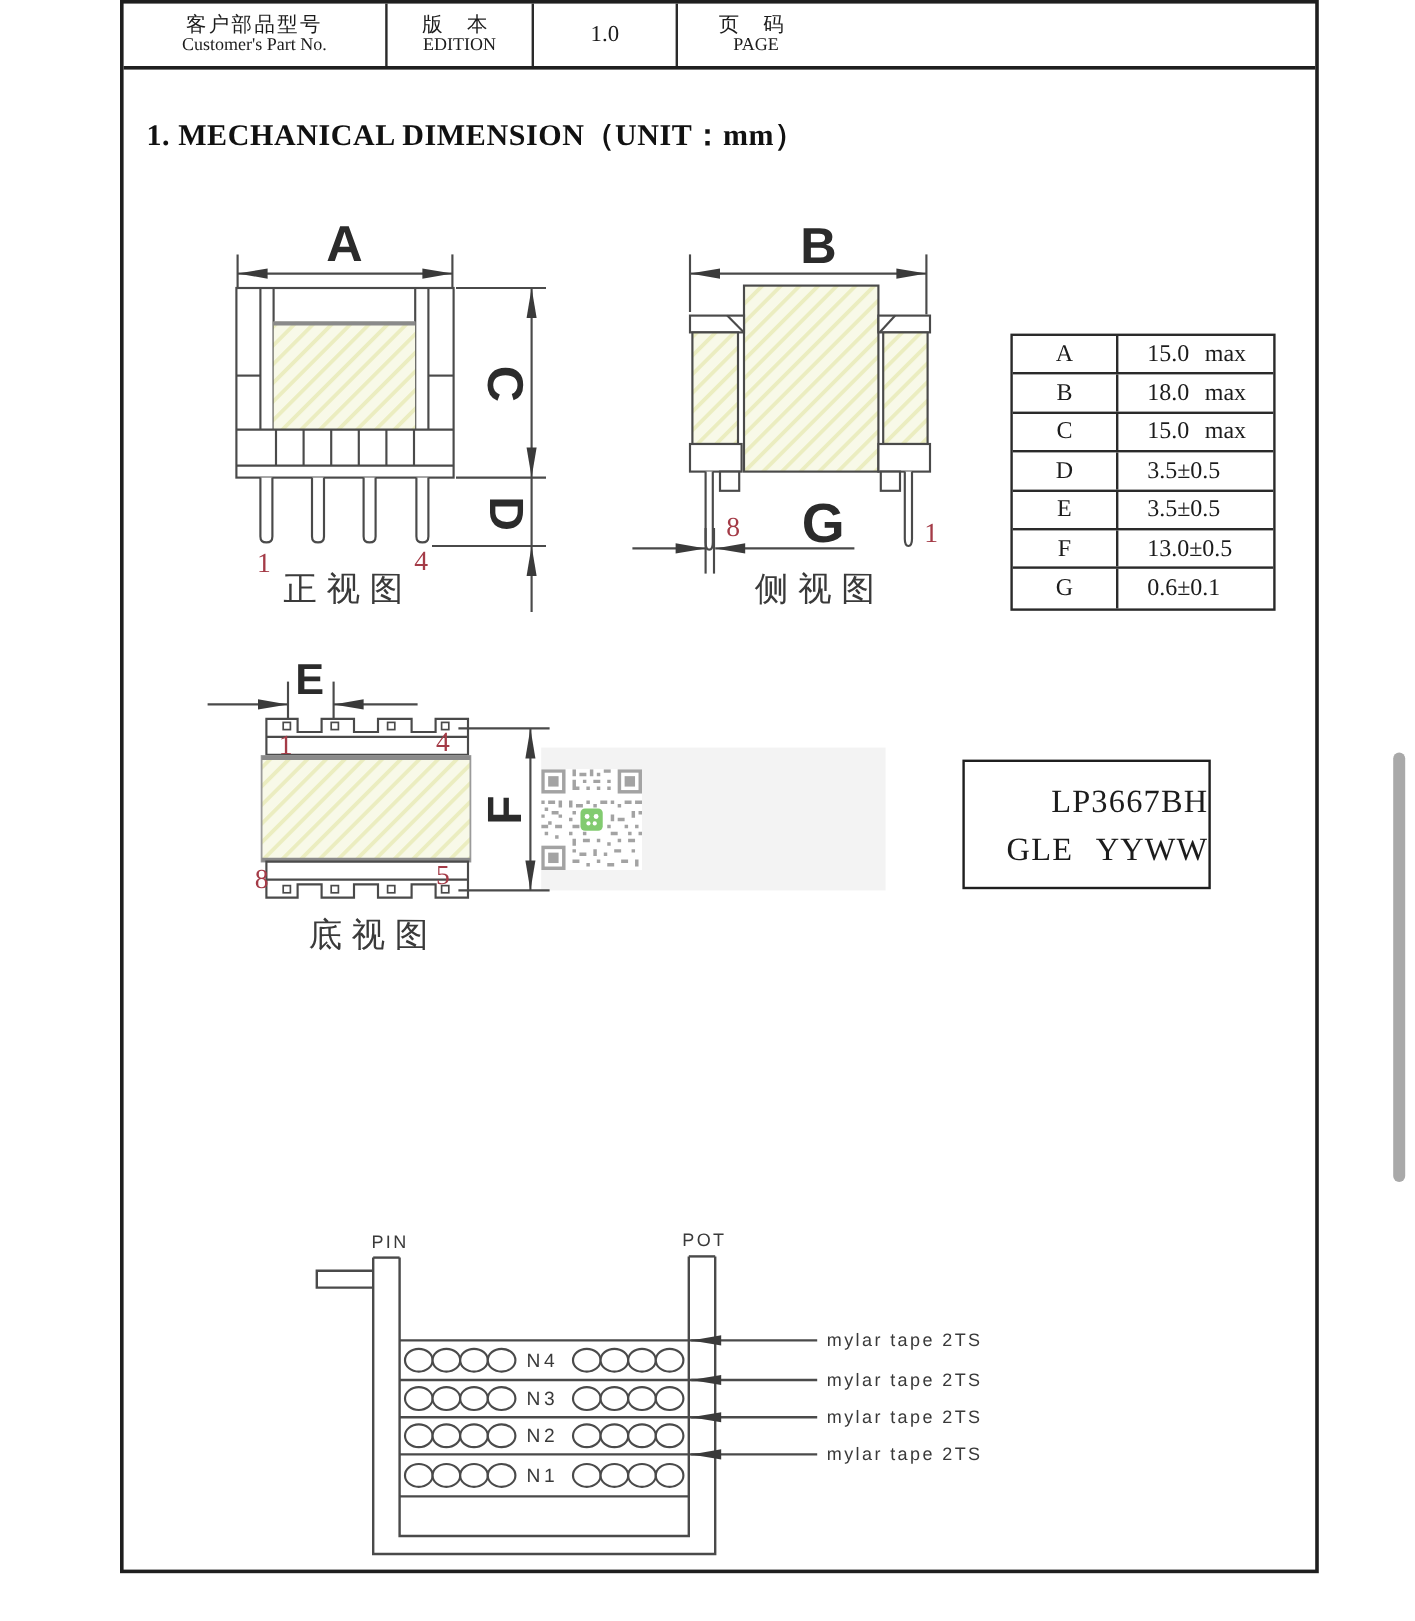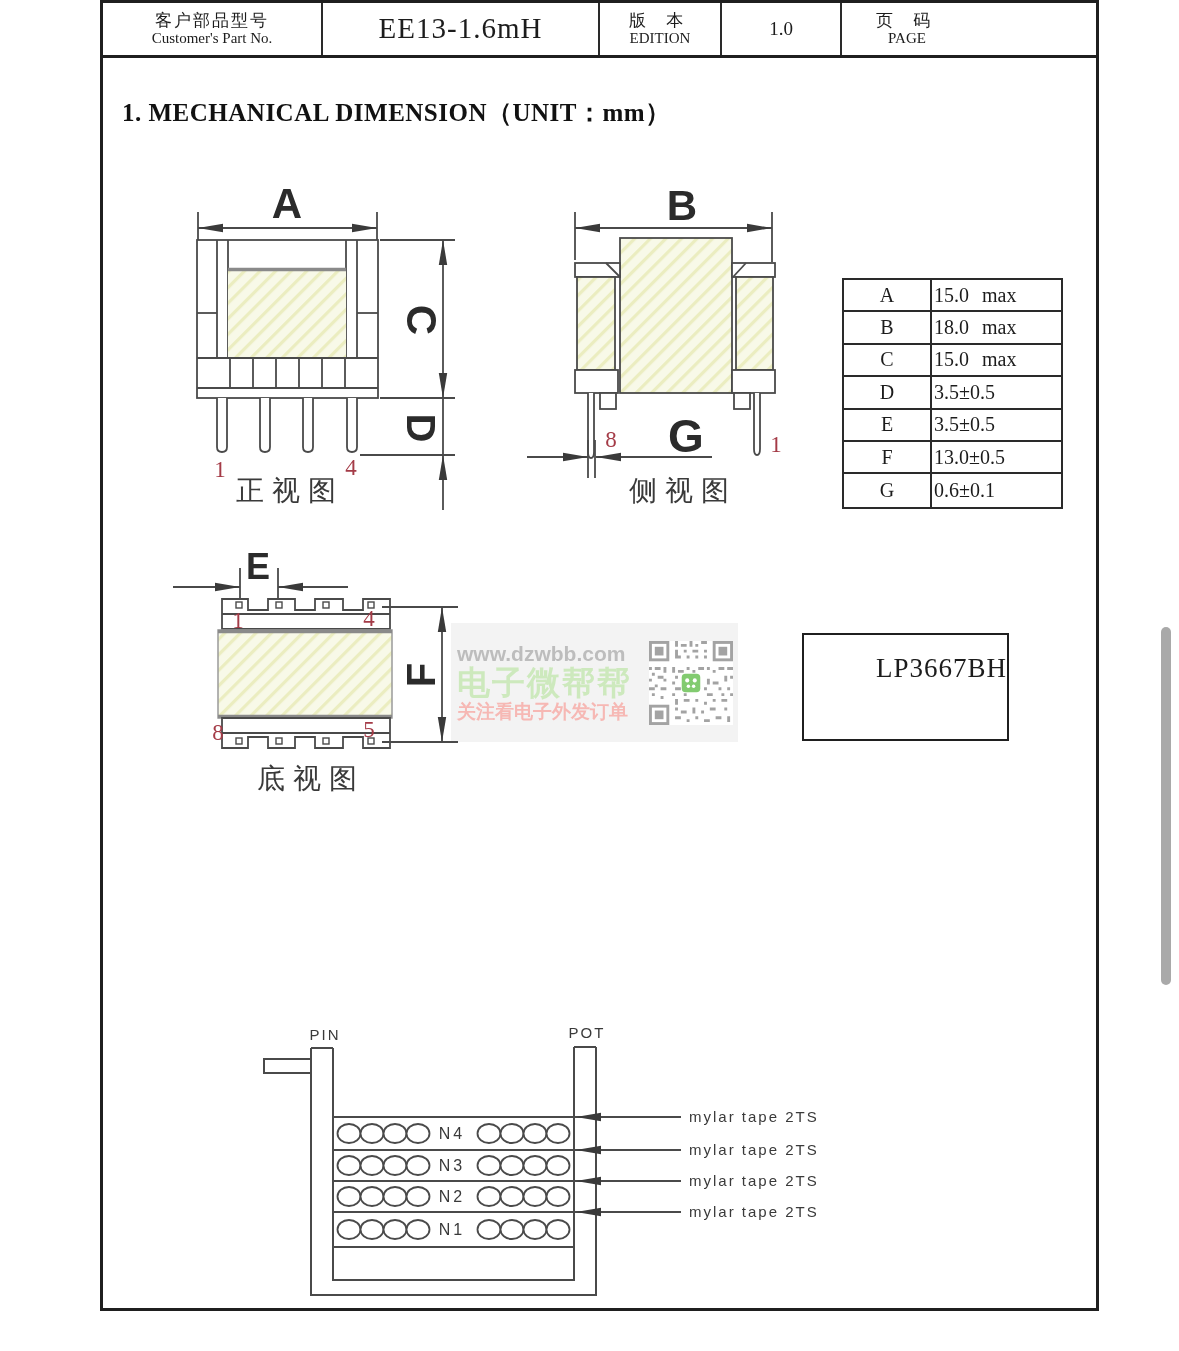--- a/index.html
+++ b/index.html
@@ -21,21 +21,21 @@
   
   .sec-title{font-weight:600;color:#111;}
   #s1{left:122px;top:96px;font-size:25px;letter-spacing:0.5px;}
   #s2{left:112px;top:903px;font-size:26px;font-weight:700;}
   
   .dtable{left:842px;top:278px;width:221px;border:2px solid #2a2a2a;box-sizing:border-box;background:#fff;}
   .drow{display:flex;height:32.4px;border-bottom:2px solid #2a2a2a;box-sizing:border-box;}
   .drow:last-child{border-bottom:none;}
   .dletter{width:88px;border-right:2px solid #2a2a2a;box-sizing:border-box;display:flex;
            align-items:center;justify-content:center;font-size:20px;}
-  .dvalue{flex:1;display:flex;align-items:center;padding-left:2px;font-size:20px;word-spacing:8px;}
+  .dvalue{flex:1;display:flex;align-items:center;padding-left:24px;font-size:20px;word-spacing:8px;}
   
   .lbox{left:802px;top:633px;width:207px;height:108px;border:2px solid #1f1f1f;box-sizing:border-box;
         padding:13px 0 0 17px;font-size:27px;line-height:40px;letter-spacing:1px;word-spacing:12px;background:#fff;text-align:right;}
   
   .wm{left:451px;top:623px;width:287px;height:119px;background:#f3f3f3;display:flex;align-items:center;}
   .wm-texts{padding-left:6px;width:192px;line-height:1.1;font-family:"Liberation Sans",sans-serif;}
   .wm-url{font-size:21px;font-weight:700;color:#bdbdbd;}
   .wm-brand{font-size:33px;font-weight:700;color:#cde9bd;letter-spacing:2px;font-family:"Liberation Serif",serif;}
   .wm-tag{font-size:19px;font-weight:700;color:#f6b8b4;}
   .qr{width:84px;height:84px;background:#fff;}
@@ -54,44 +54,36 @@
 
 <div class="page">
 
   <div class="abs doc-frame"></div>
 
   <div class="abs hdr">
     <div class="hcell" style="width:220px">
       <div class="zh">客户部品型号</div>
       <div class="en">Customer's Part No.</div>
     </div>
-    <div class="hcell" style="width:277px">
-      <div class="partno">EE13-1.6mH</div>
-    </div>
     <div class="hcell" style="width:122px">
       <div class="zh wide">版 本</div>
       <div class="en">EDITION</div>
     </div>
     <div class="hcell" style="width:120px">
       <div class="val">1.0</div>
     </div>
     <div class="hcell" style="width:130px">
       <div class="zh wide">页 码</div>
       <div class="en">PAGE</div>
     </div>
   </div>
 
   <div class="abs sec-title" id="s1">1. MECHANICAL DIMENSION（UNIT：mm）</div>
 
   <div class="abs wm">
-    <div class="wm-texts">
-      <div class="wm-url">www.dzwbb.com</div>
-      <div class="wm-brand">电子微帮帮</div>
-      <div class="wm-tag">关注看电子外发订单</div>
-    </div>
     <svg class="qr" viewBox="0 0 29 29">
       <rect x="0" y="0" width="29" height="29" fill="#ffffff"></rect>
       <g fill="#a3a3a3">
         <rect x="0" y="0" width="7" height="7"></rect>
           <rect x="22" y="0" width="7" height="7"></rect>
           <rect x="0" y="22" width="7" height="7"></rect>
       </g>
       <g fill="#ffffff">
         <rect x="1" y="1" width="5" height="5"></rect>
           <rect x="23" y="1" width="5" height="5"></rect>
@@ -334,17 +326,18 @@
       <div class="dvalue">13.0±0.5</div>
     </div>
     <div class="drow">
       <div class="dletter">G</div>
       <div class="dvalue">0.6±0.1</div>
     </div>
   </div>
 
   <div class="abs lbox">
     <div>LP3667BH</div>
+    <div>GLE YYWW</div>
   </div>
 
   <div class="abs scroll-thumb"></div>
 
 </div>
 
 </body></html>

